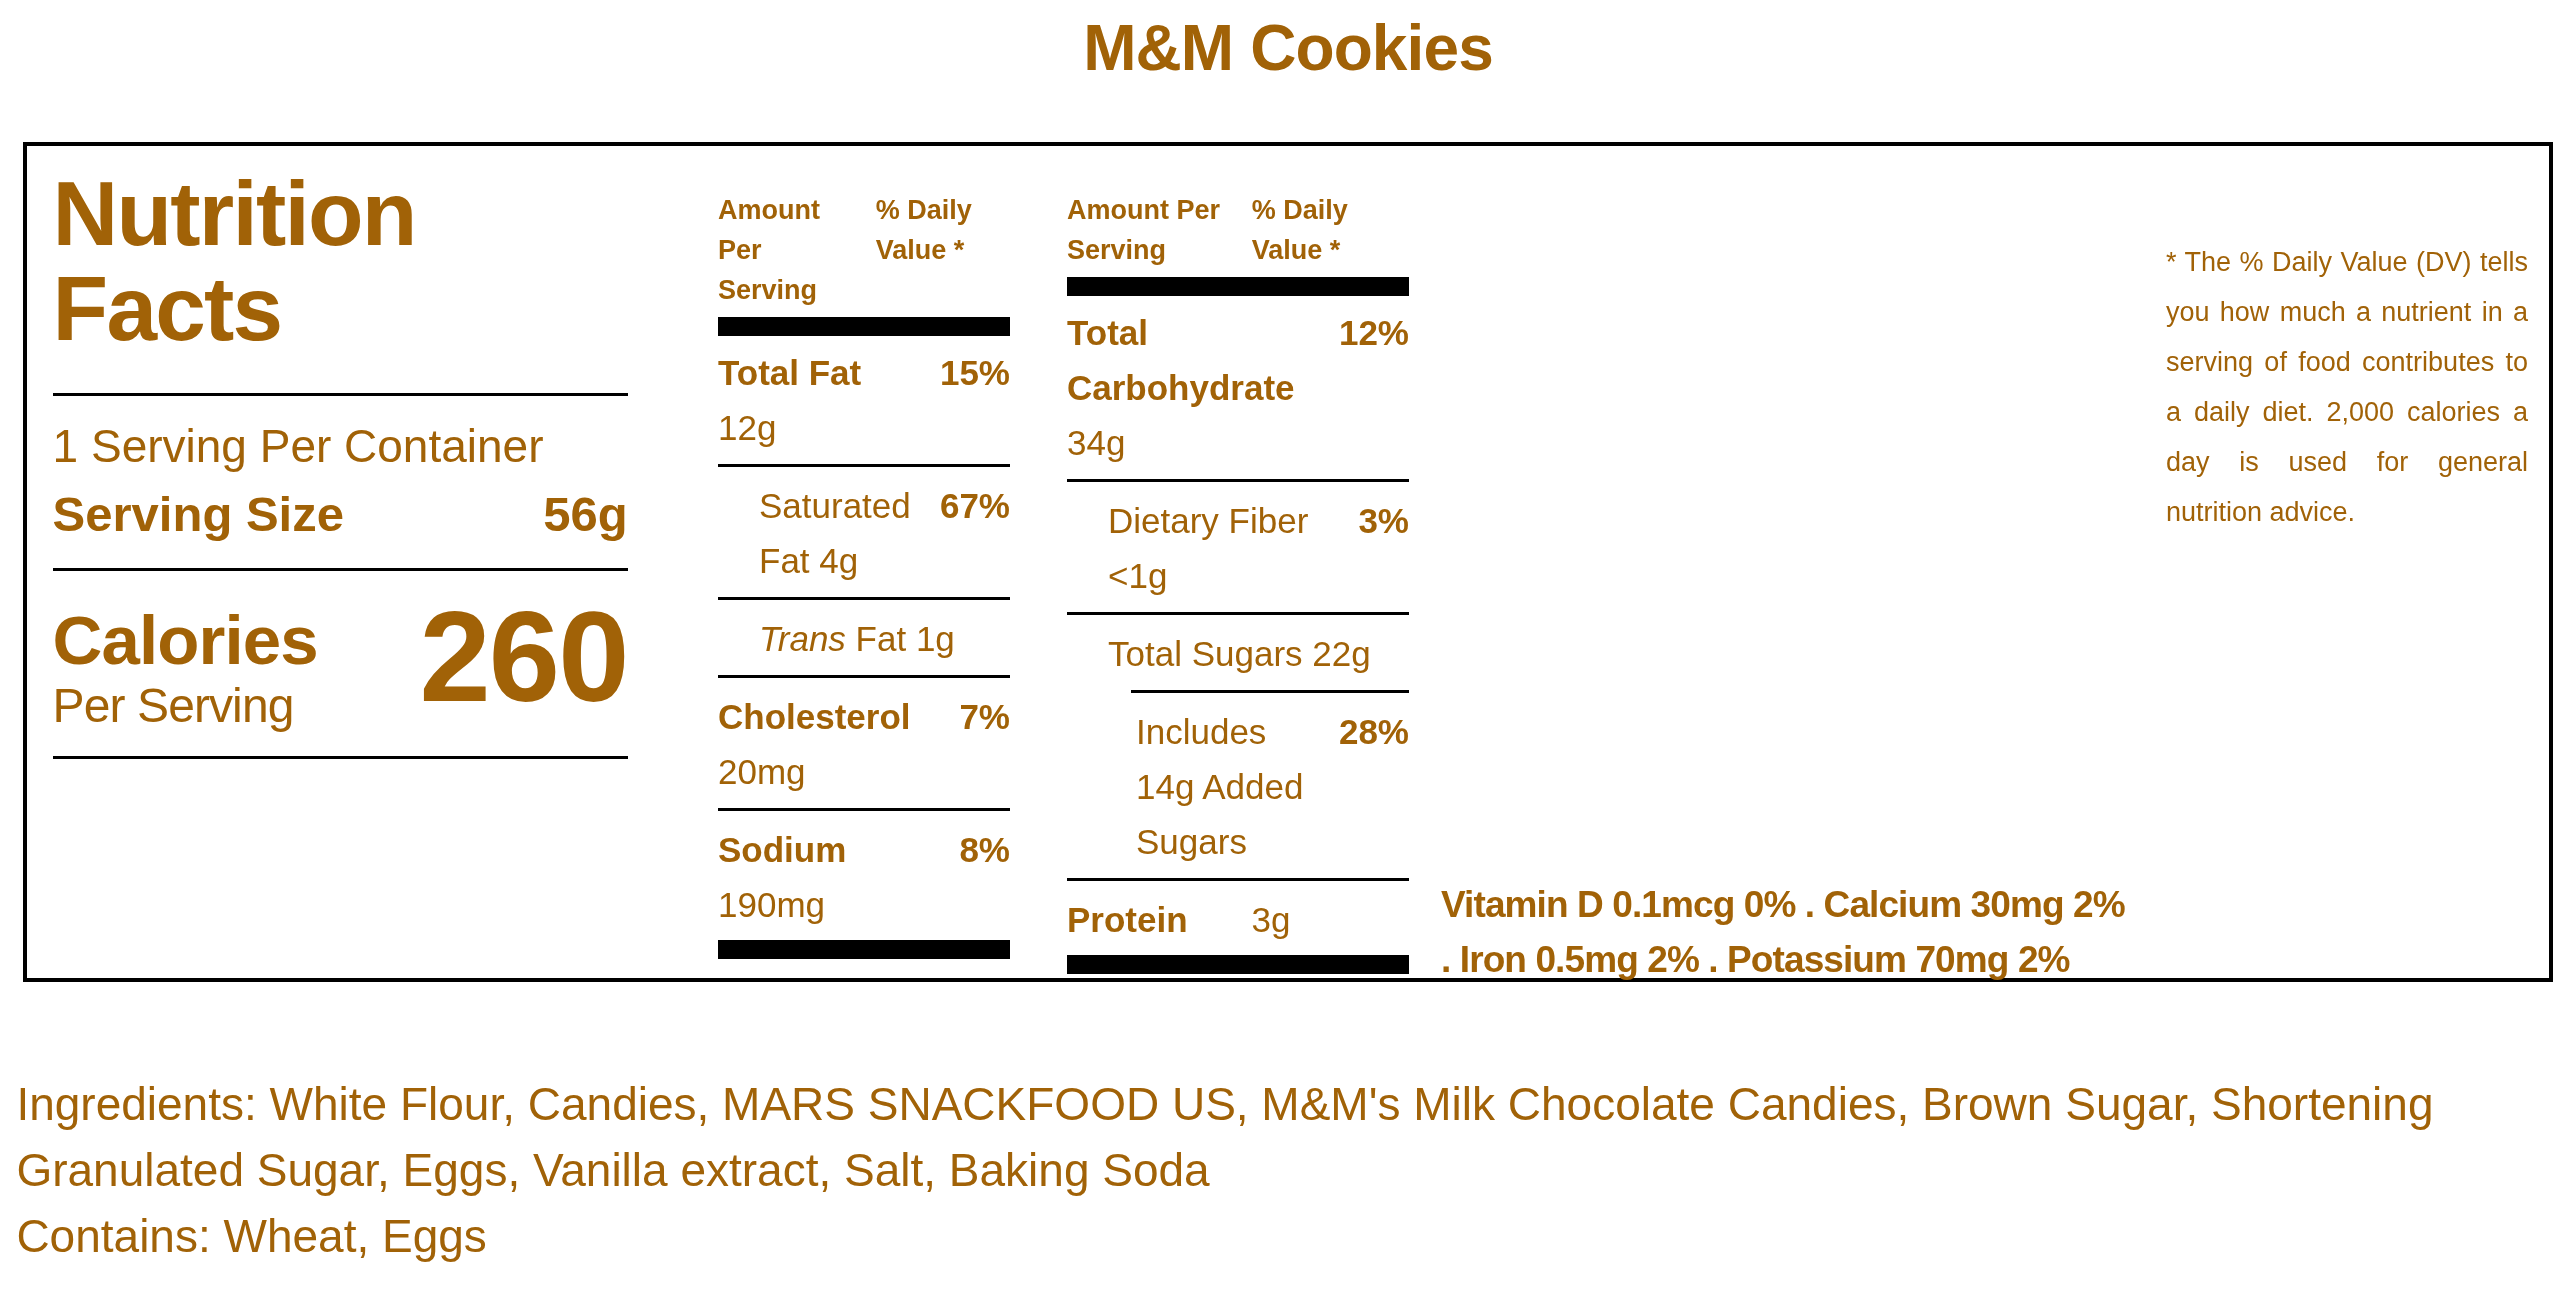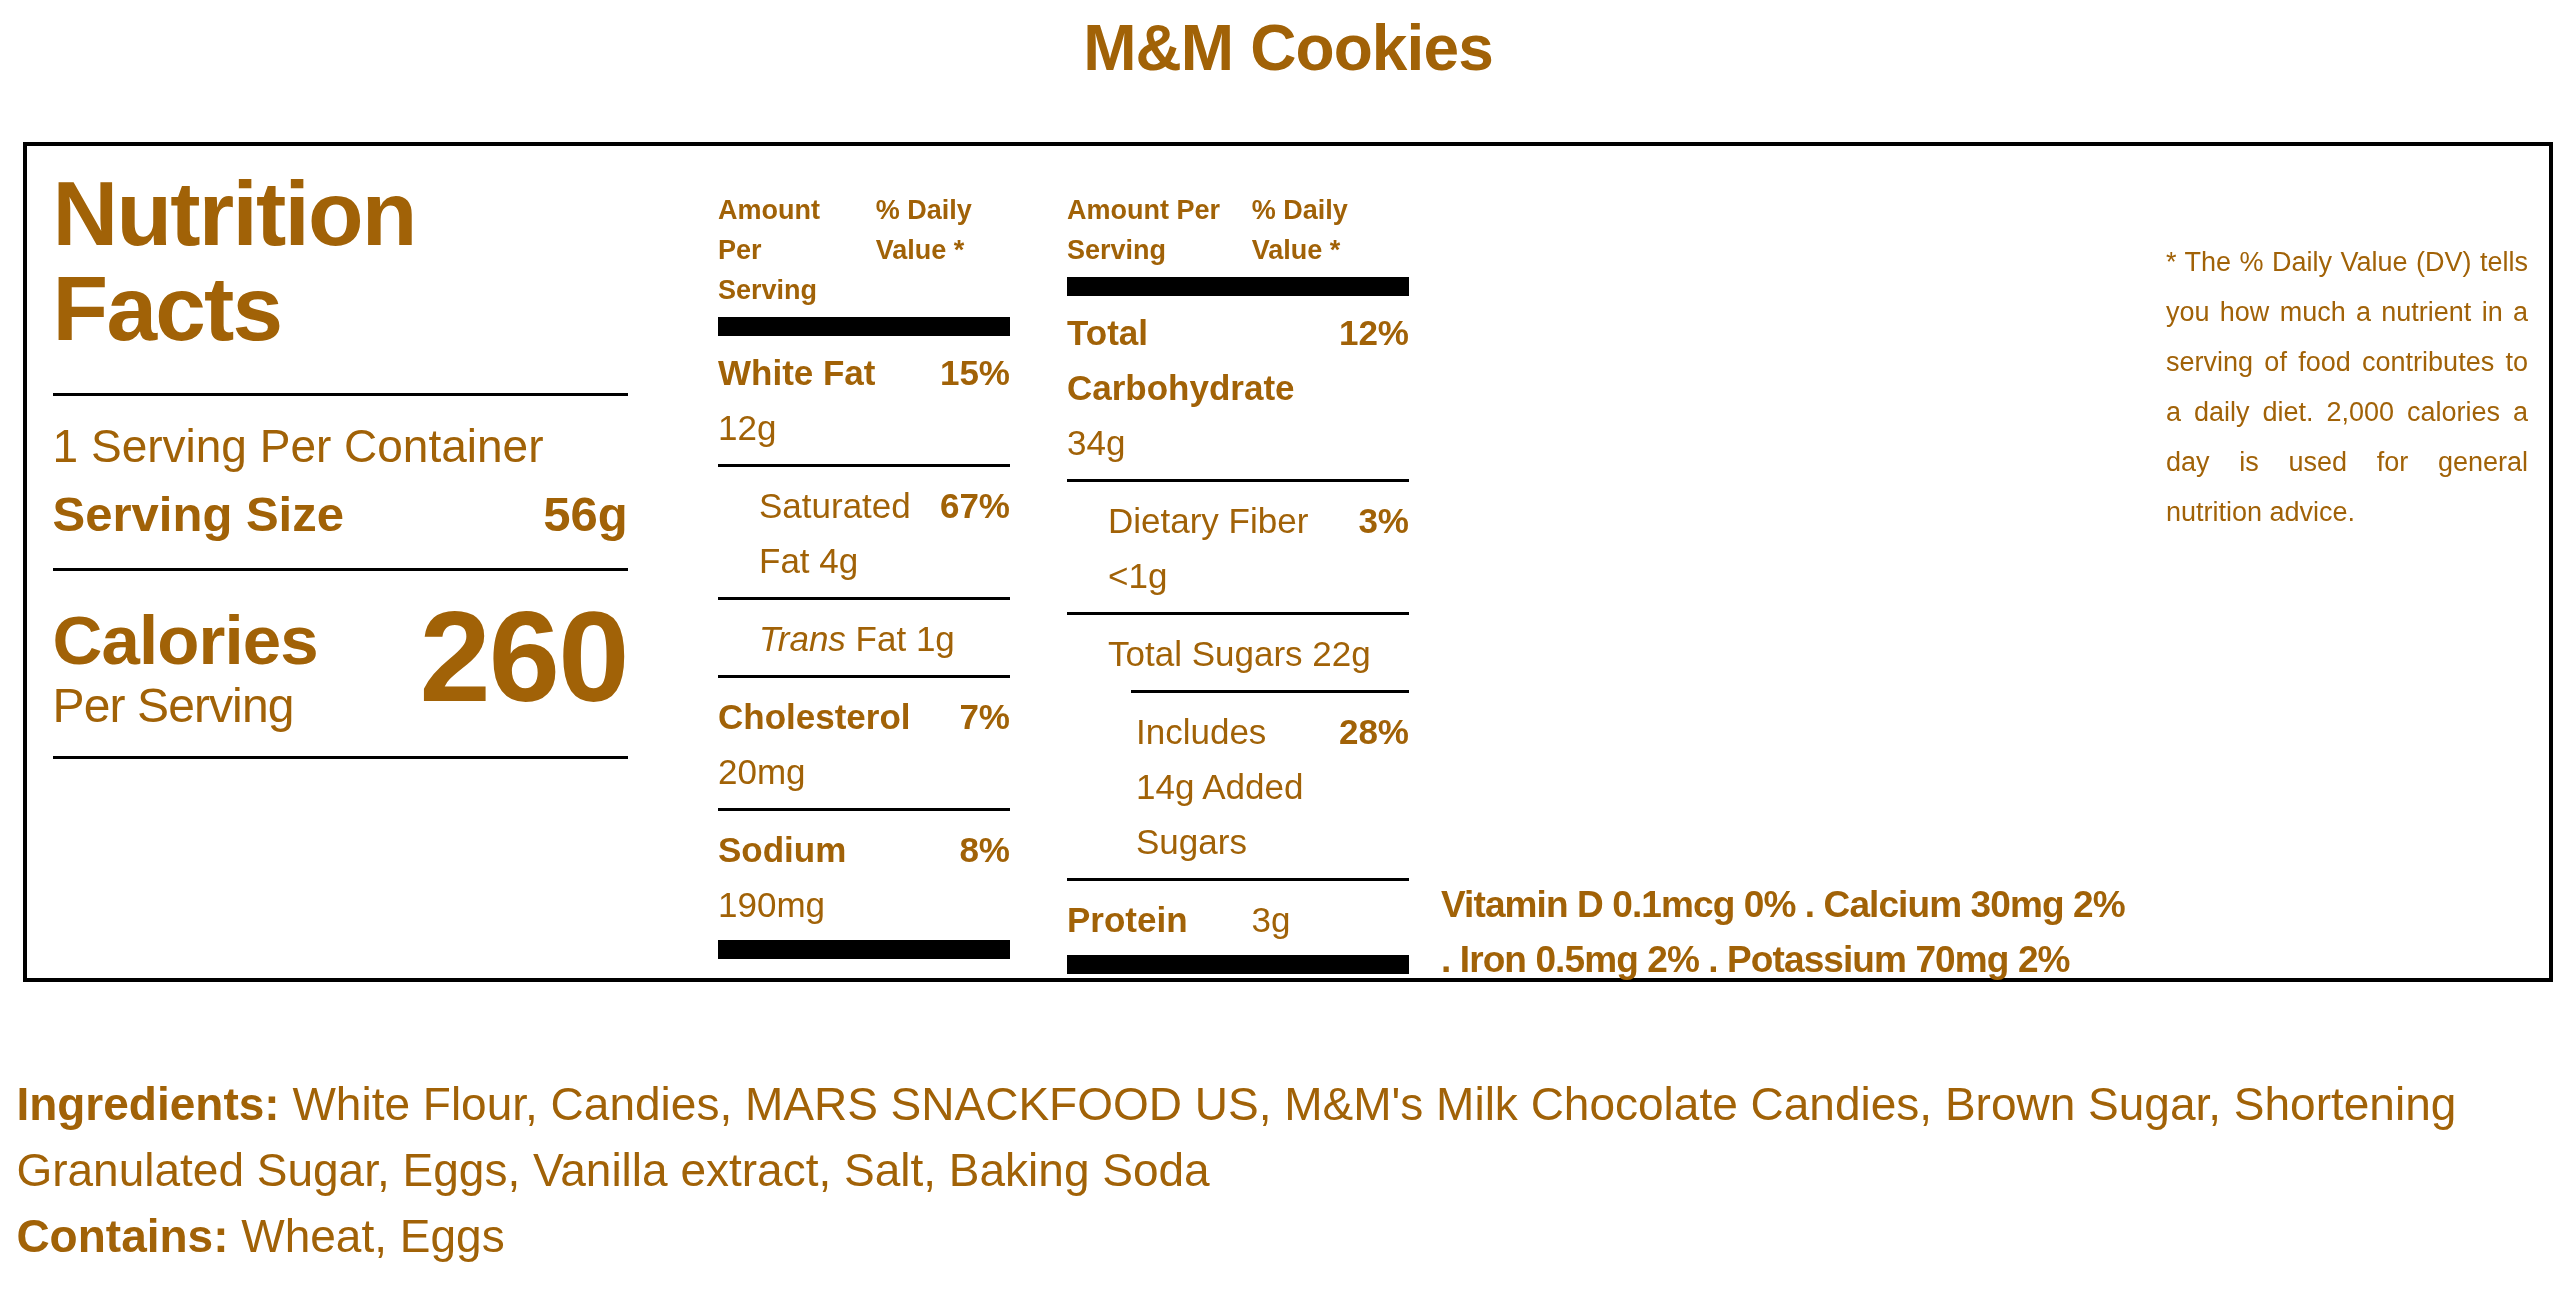--- a/index.html
+++ b/index.html
@@ -69,21 +69,21 @@
     position:absolute; left:2139px; top:91px; width:362px;
     font-size:27px; line-height:50px;
     text-align:justify;
   }
 
   
   .ingredients-section {
     position:absolute; left:16.4px; top:1071px; width:2554px;
     font-size:46px; line-height:66px; white-space:nowrap;
   }
-  .ing-label { font-weight:bold; }
+  .ing-label { font-weight:normal; }
 </style>
 </head>
 <body>
 
 <div class="page">
 
   <div class="page-title">M&amp;M Cookies</div>
 
   <div class="label-box">
 
@@ -107,21 +107,21 @@
     </div>
 
     <div class="col-a">
       <div class="col-hdr">
         <span class="hl">Amount Per Serving</span>
         <span class="hr">% Daily Value *</span>
       </div>
       <div class="bar"></div>
 
       <div class="nrow">
-        <span class="nname bold">White Fat</span>
+        <span class="nname bold">Total Fat</span>
         <span class="ndv">15%</span>
       </div>
       <div class="amount">12g</div>
       <div class="rule"></div>
 
       <div class="nrow ind1">
         <span class="nname">Saturated Fat 4g</span>
         <span class="ndv">67%</span>
       </div>
       <div class="rule"></div>

